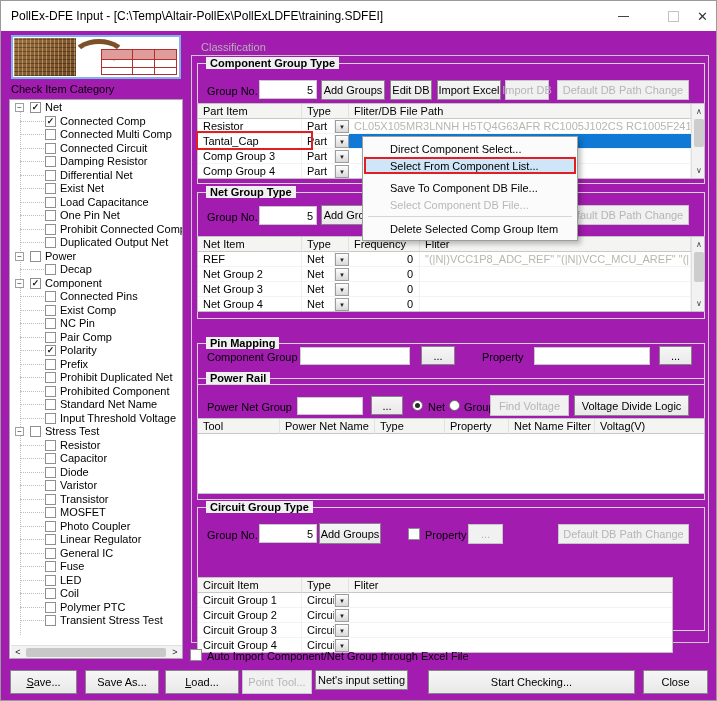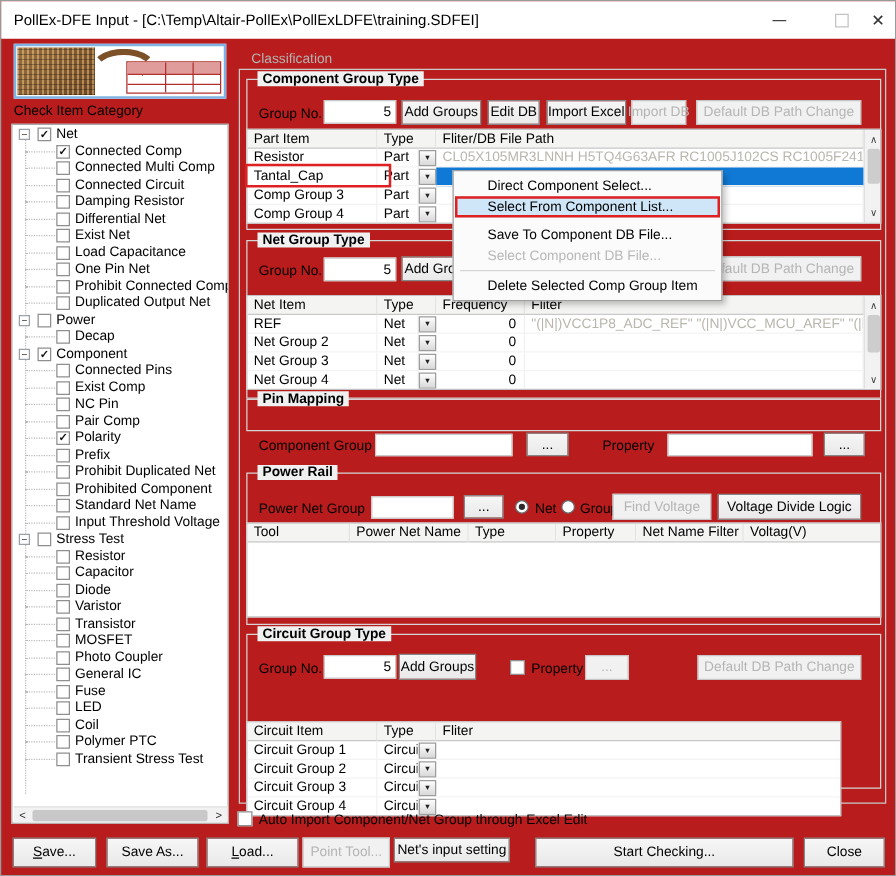--- a/index.html
+++ b/index.html
@@ -1,17 +1,17 @@
 <!DOCTYPE html>
 <html><head>
 <meta charset="utf-8">
 <style>
   html,body{margin:0;padding:0}
   body{width:717px;height:701px;position:relative;font-family:"Liberation Sans",sans-serif;font-size:11px;background:#f0f0f0;color:#000;overflow:hidden}
-  .win{position:absolute;inset:0;border:1px solid #9a9a9a;box-sizing:border-box;background:#b91c1c}
+  .win{position:absolute;inset:0;border:1px solid #9a9a9a;box-sizing:border-box;background:#a21caf}
   .titlebar{position:absolute;left:0;top:0;width:100%;height:30px;background:#ffffff}
   .title{position:absolute;left:10px;top:8px;font-size:12px;white-space:nowrap}
   .wbtn{position:absolute;top:0;height:30px;display:flex;align-items:center;justify-content:center;color:#333}
   .minglyph{width:11px;height:1px;background:#444}
   .maxglyph{width:9px;height:9px;border:1px solid #c3c3c3}
   .lab{position:absolute;font-size:11px;white-space:nowrap}
   .cap{position:absolute;top:-7px;left:8px;background:#f0f0f0;padding:0 4px;font-size:11px;font-weight:bold;white-space:nowrap}
   .grp{position:absolute;border:1px solid #d5d5d5;box-sizing:border-box}
   .btn{position:absolute;background:linear-gradient(#f6f6f6,#e9e9e9);border:1px solid #868686;box-sizing:border-box;display:flex;align-items:center;justify-content:center;font-size:11px;white-space:nowrap}
   .btn.dis{color:#b5b5b5;border-color:#c6c6c6;background:#f1f1f1}
@@ -221,20 +221,24 @@
       <div class="trow l1">
           <span class="cb"></span>
           <span class="tl">MOSFET</span>
         </div>
       <div class="trow l1">
           <span class="cb"></span>
           <span class="tl">Photo Coupler</span>
         </div>
       <div class="trow l1">
           <span class="cb"></span>
+          <span class="tl">Linear Regulator</span>
+        </div>
+      <div class="trow l1">
+          <span class="cb"></span>
           <span class="tl">General IC</span>
         </div>
       <div class="trow l1">
           <span class="cb"></span>
           <span class="tl">Fuse</span>
         </div>
       <div class="trow l1">
           <span class="cb"></span>
           <span class="tl">LED</span>
         </div>
@@ -343,21 +347,21 @@
     <div class="td numc" style="left:151px;top:60px;width:71px">0</div>
     <div class="td" style="left:222px;top:60px;width:271px"></div>
 
     <div class="vsb" style="left:493px;height:74px">
       <div class="sbarr" style="top:0">∧</div>
       <div class="sbthumb" style="top:15px;height:30px"></div>
       <div class="sbarr" style="bottom:0">∨</div>
     </div>
   </div>
 
-  <div class="grp" style="left:196px;top:318px;width:508px;height:26px">
+  <div class="grp" style="left:196px;top:342px;width:508px;height:42px">
     <span class="cap">Pin Mapping</span>
   </div>
   <div class="lab" style="left:206px;top:350px">Component Group</div>
   <input class="fld" style="left: 299px; top: 346px; width: 110px; height: 18px;">
   <div class="btn" style="left:420px;top:345px;width:34px;height:19px">...</div>
   <div class="lab" style="left:481px;top:350px">Property</div>
   <input class="fld" style="left: 533px; top: 346px; width: 116px; height: 18px;">
   <div class="btn" style="left:658px;top:345px;width:33px;height:19px">...</div>
 
   <div class="grp" style="left:196px;top:377px;width:508px;height:122px">
@@ -419,21 +423,21 @@
     <div class="td" style="left:151px;top:60px;width:342px"></div>
 
     <div class="vsb" style="left:493px;height:74px">
       <div class="sbarr" style="top:0">∧</div>
       <div class="sbthumb" style="top:15px;height:29px"></div>
       <div class="sbarr" style="bottom:0">∨</div>
     </div>
   </div>
 
   <span class="chkbox" style="left:189px;top:648px"></span>
-  <div class="lab" style="left:206px;top:649px">Auto Import Component/Net Group through Excel Edit</div>
+  <div class="lab" style="left:206px;top:649px">Auto Import Component/Net Group through Excel File</div>
 
   <div class="btn" style="left:9px;top:669px;width:67px;height:24px">
       <span class="al">Save...</span>
     </div>
   <div class="btn" style="left:84px;top:669px;width:74px;height:24px">Save As...</div>
   <div class="btn" style="left:164px;top:669px;width:74px;height:24px">
       <span class="al">Load...</span>
     </div>
   <div class="btn dis" style="left:241px;top:669px;width:70px;height:24px">Point Tool...</div>
   <div class="btn" style="left:314px;top:669px;width:93px;height:20px">Net's input setting</div>

